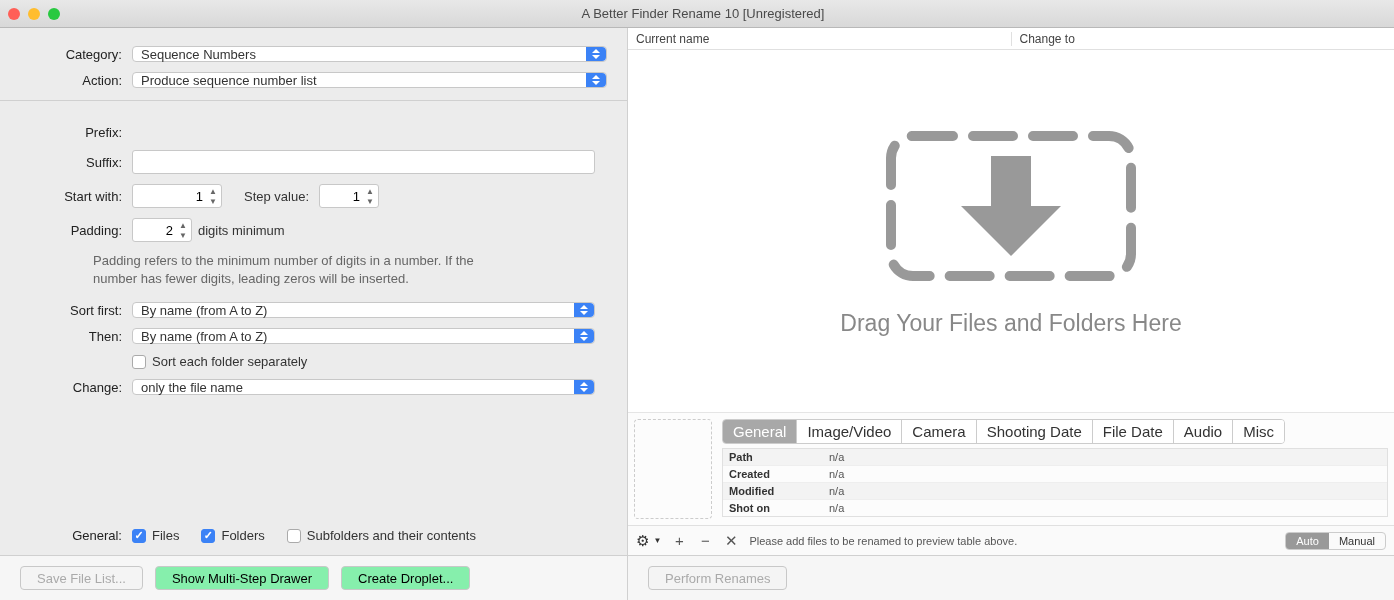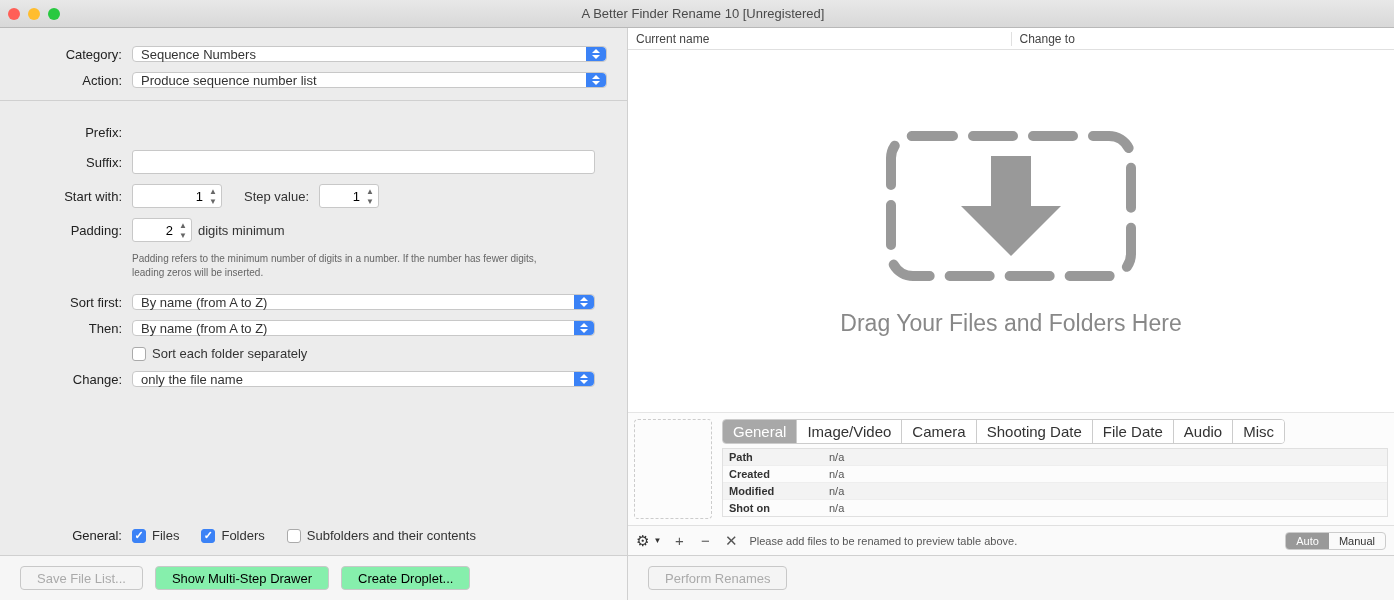--- a/index.html
+++ b/index.html
@@ -37,21 +37,21 @@
 .numwrap { display: flex; align-items: center; }
 .num { width: 90px; height: 24px; background: #fff; border: 1px solid #c8c8c8; border-radius: 3px; text-align: right; padding: 0 18px 0 6px; font-size: 13px; outline: none; position: relative; }
 .stepper { display: inline-flex; flex-direction: column; margin-left: -16px; z-index: 1; }
 .stepper span { width: 14px; height: 10px; display: flex; align-items: center; justify-content: center; font-size: 8px; color: #666; cursor: pointer; }
 
 .check { display: inline-flex; align-items: center; gap: 6px; font-size: 13px; }
 .checkbox { width: 14px; height: 14px; border: 1px solid #aaa; border-radius: 3px; background: #fff; display: inline-flex; align-items: center; justify-content: center; }
 .checkbox.checked { background: #3b82f6; border-color: #3b82f6; }
 .checkbox.checked::after { content: "✓"; color: #fff; font-size: 11px; font-weight: bold; }
 
-.hint { font-size: 10px; color: #666; line-height: 1.4; margin-left: 112px; margin-bottom: 14px; max-width: 420px; }
+.hint { font-size: 13px; color: #666; line-height: 1.4; margin-left: 73px; margin-bottom: 14px; max-width: 420px; }
 
 .btn { background: #86efac; border: 1px solid #c8c8c8; border-radius: 4px; height: 24px; padding: 0 16px; font-size: 13px; cursor: pointer; display: inline-flex; align-items: center; }
 .btn.disabled { color: #aaa; background: #f4f4f4; cursor: default; }
 
 
 .right { flex: 1; display: flex; flex-direction: column; background: #fff; }
 .cols { display: flex; border-bottom: 1px solid #e0e0e0; height: 22px; align-items: center; font-size: 12px; color: #444; }
 .cols div:first-child { flex: 1; padding-left: 8px; border-right: 1px solid #e0e0e0; }
 .cols div:last-child { flex: 1; padding-left: 8px; }
 

